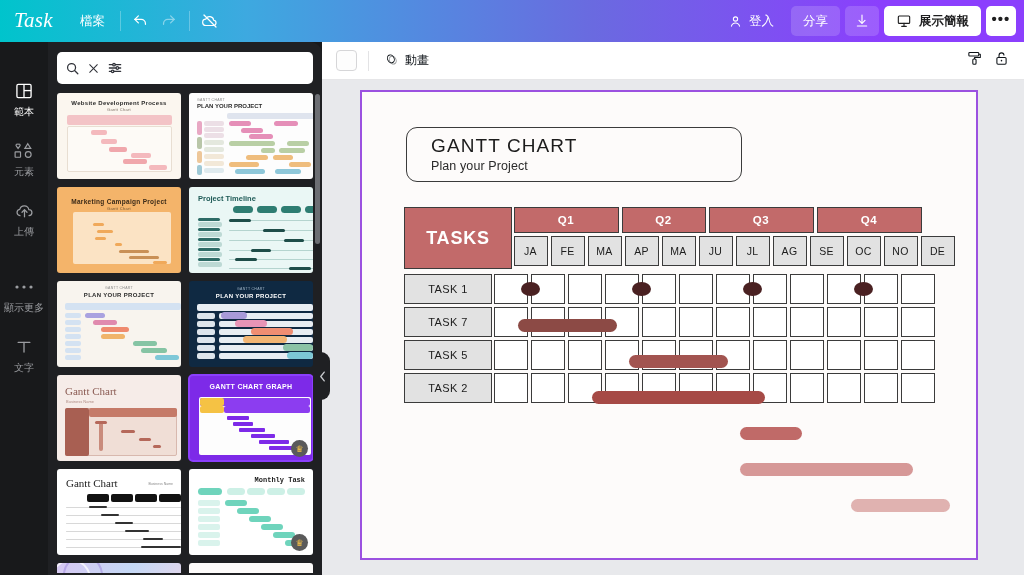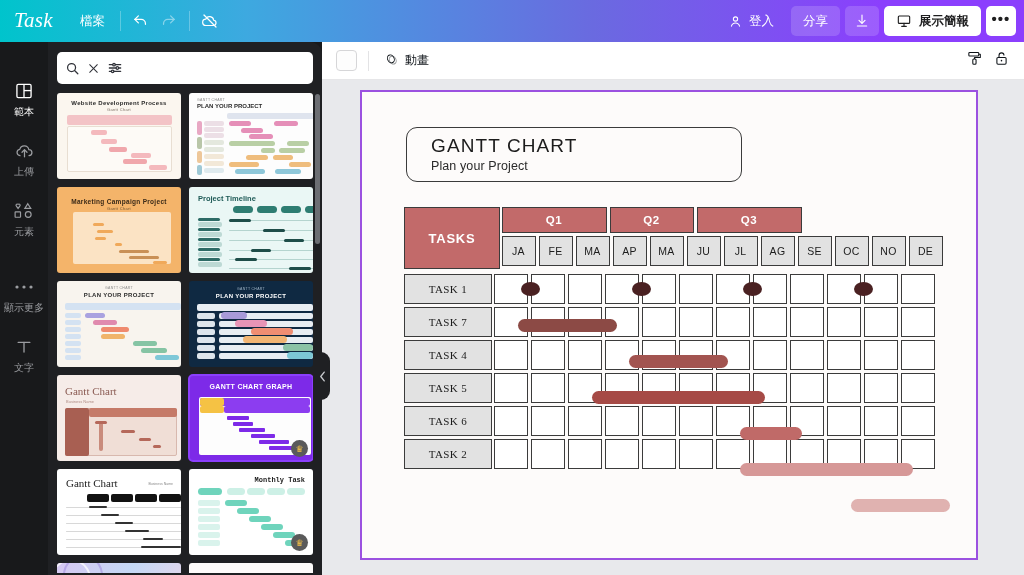--- a/index.html
+++ b/index.html
@@ -145,39 +145,39 @@
   .gtitle h1 {
     font-size: 19px; font-weight: 400; letter-spacing: 1.1px; color: #1c1c1c;
     line-height: 1.1;
   }
   .gtitle h2 {
     font-size: 12.5px; font-weight: 400; color: #2a2a2a; margin-top: 2px; letter-spacing: .1px;
   }
   .gtable { position: absolute; left: 42px; top: 115px; }
   .grow { display: flex; }
   .tasks-cell {
-    width: 96px; background: #c26a6a; border: 1.6px solid #3b3b3b;
+    width: 108px; background: #c26a6a; border: 1.6px solid #3b3b3b;
     display: flex; align-items: center; justify-content: center;
-    color: #fff; font-weight: 700; font-size: 13px; letter-spacing: .8px;
+    color: #fff; font-weight: 700; font-size: 18px; letter-spacing: .8px;
   }
   .qcell {
     background: #c26a6a; border: 1.6px solid #3b3b3b; height: 26px;
     display: flex; align-items: center; justify-content: center;
     color: #fff; font-weight: 700; font-size: 11.5px; letter-spacing: .5px;
     margin: 0 1.5px;
   }
   .mcell {
     width: 34px; height: 30px; background: #e2e2e2; border: 1.6px solid #3b3b3b;
     display: flex; align-items: center; justify-content: center;
     font-size: 10.5px; color: #1c1c1c; margin: 0 1.5px; letter-spacing: .3px;
   }
   .tname {
     width: 88px; height: 30px; background: #e2e2e2; border: 1.6px solid #3b3b3b;
     display: flex; align-items: center; justify-content: center;
-    font-size: 11px; color: #1c1c1c; letter-spacing: .4px; margin: 1.5px 0; font-family: Liberation Serif, serif;
+    font-size: 11px; color: #1c1c1c; letter-spacing: .4px; margin: 1.5px 0;
   }
   .cell {
     width: 34px; height: 30px; background: #fff; border: 1.6px solid #3b3b3b;
     margin: 1.5px;
   }
   .barlayer { position: absolute; left: 0; top: 0; pointer-events: none; }
   .bar { position: absolute; border-radius: 11px; }
   .dot { position: absolute; border-radius: 50%; }
 </style>
 </head>
@@ -245,38 +245,38 @@
         <svg width="20" height="20" viewBox="0 0 24 24" fill="none" stroke="currentColor" stroke-width="1.6">
             <rect x="3.5" y="4" width="17" height="16" rx="1.6"></rect>
             <path d="M12 4 v16"></path>
             <path d="M12 11.5 h8.5"></path>
           </svg>
       </span>
       <span>範本</span>
     </div>
     <div class="rail-item">
       <span class="rail-ico">
-        <svg width="21" height="20" viewBox="0 0 24 24" fill="none" stroke="currentColor" stroke-width="1.5" stroke-linecap="round" stroke-linejoin="round">
-            <path d="M6.6 17.5a3.8 3.8 0 0 1-.3-7.55A5.6 5.6 0 0 1 17.2 10.3a3.6 3.6 0 0 1 .2 7.2"></path>
-            <path d="M12 19 v-8"></path>
-            <path d="M9 13.5 L12 10.5 L15 13.5"></path>
-          </svg>
-      </span>
-      <span>上傳</span>
-    </div>
-    <div class="rail-item">
-      <span class="rail-ico">
         <svg width="22" height="20" viewBox="0 0 26 22" fill="none" stroke="currentColor" stroke-width="1.4">
             <path d="M4 5.2c-1.3-1.3.6-3.4 2-2 1.4-1.4 3.3.7 2 2L6 8z"></path>
             <path d="M17.5 2.4 L21 8 H14z"></path>
             <rect x="2.5" y="12" width="6.4" height="6.4" rx=".6"></rect>
             <circle cx="18" cy="15.2" r="3.4"></circle>
           </svg>
       </span>
       <span>元素</span>
+    </div>
+    <div class="rail-item">
+      <span class="rail-ico">
+        <svg width="21" height="20" viewBox="0 0 24 24" fill="none" stroke="currentColor" stroke-width="1.5" stroke-linecap="round" stroke-linejoin="round">
+            <path d="M6.6 17.5a3.8 3.8 0 0 1-.3-7.55A5.6 5.6 0 0 1 17.2 10.3a3.6 3.6 0 0 1 .2 7.2"></path>
+            <path d="M12 19 v-8"></path>
+            <path d="M9 13.5 L12 10.5 L15 13.5"></path>
+          </svg>
+      </span>
+      <span>上傳</span>
     </div>
     <div class="rail-item" style="margin-top:16px">
       <span class="rail-ico">
         <svg width="20" height="8" viewBox="0 0 20 8" fill="currentColor">
             <circle cx="3" cy="4" r="1.6"></circle>
             <circle cx="10" cy="4" r="1.6"></circle>
             <circle cx="17" cy="4" r="1.6"></circle>
           </svg>
       </span>
       <span>顯示更多</span>
@@ -590,20 +590,21 @@
 
       <div class="gtable">
 
         <div class="grow">
           <div class="tasks-cell" style="height:62px">TASKS</div>
           <div>
             <div style="display:flex">
               <div class="qcell" style="width:105px">Q1</div>
               <div class="qcell" style="width:84px">Q2</div>
               <div class="qcell" style="width:105px">Q3</div>
+              <div class="qcell" style="width:105px">Q4</div>
             </div>
             <div style="display:flex;margin-top:3px">
               <div class="mcell">JA</div>
               <div class="mcell">FE</div>
               <div class="mcell">MA</div>
               <div class="mcell">AP</div>
               <div class="mcell">MA</div>
               <div class="mcell">JU</div>
               <div class="mcell">JL</div>
               <div class="mcell">AG</div>
@@ -644,55 +645,21 @@
                 <div class="cell"></div>
                 <div class="cell"></div>
                 <div class="cell"></div>
                 <div class="cell"></div>
                 <div class="cell"></div>
                 <div class="cell"></div>
                 <div class="cell"></div>
             </div>
           </div>
           <div class="grow">
-            <div class="tname">TASK 4</div>
-            <div style="display:flex">
-              <div class="cell"></div>
-                <div class="cell"></div>
-                <div class="cell"></div>
-                <div class="cell"></div>
-                <div class="cell"></div>
-                <div class="cell"></div>
-                <div class="cell"></div>
-                <div class="cell"></div>
-                <div class="cell"></div>
-                <div class="cell"></div>
-                <div class="cell"></div>
-                <div class="cell"></div>
-            </div>
-          </div>
-          <div class="grow">
             <div class="tname">TASK 5</div>
-            <div style="display:flex">
-              <div class="cell"></div>
-                <div class="cell"></div>
-                <div class="cell"></div>
-                <div class="cell"></div>
-                <div class="cell"></div>
-                <div class="cell"></div>
-                <div class="cell"></div>
-                <div class="cell"></div>
-                <div class="cell"></div>
-                <div class="cell"></div>
-                <div class="cell"></div>
-                <div class="cell"></div>
-            </div>
-          </div>
-          <div class="grow">
-            <div class="tname">TASK 6</div>
             <div style="display:flex">
               <div class="cell"></div>
                 <div class="cell"></div>
                 <div class="cell"></div>
                 <div class="cell"></div>
                 <div class="cell"></div>
                 <div class="cell"></div>
                 <div class="cell"></div>
                 <div class="cell"></div>
                 <div class="cell"></div>

